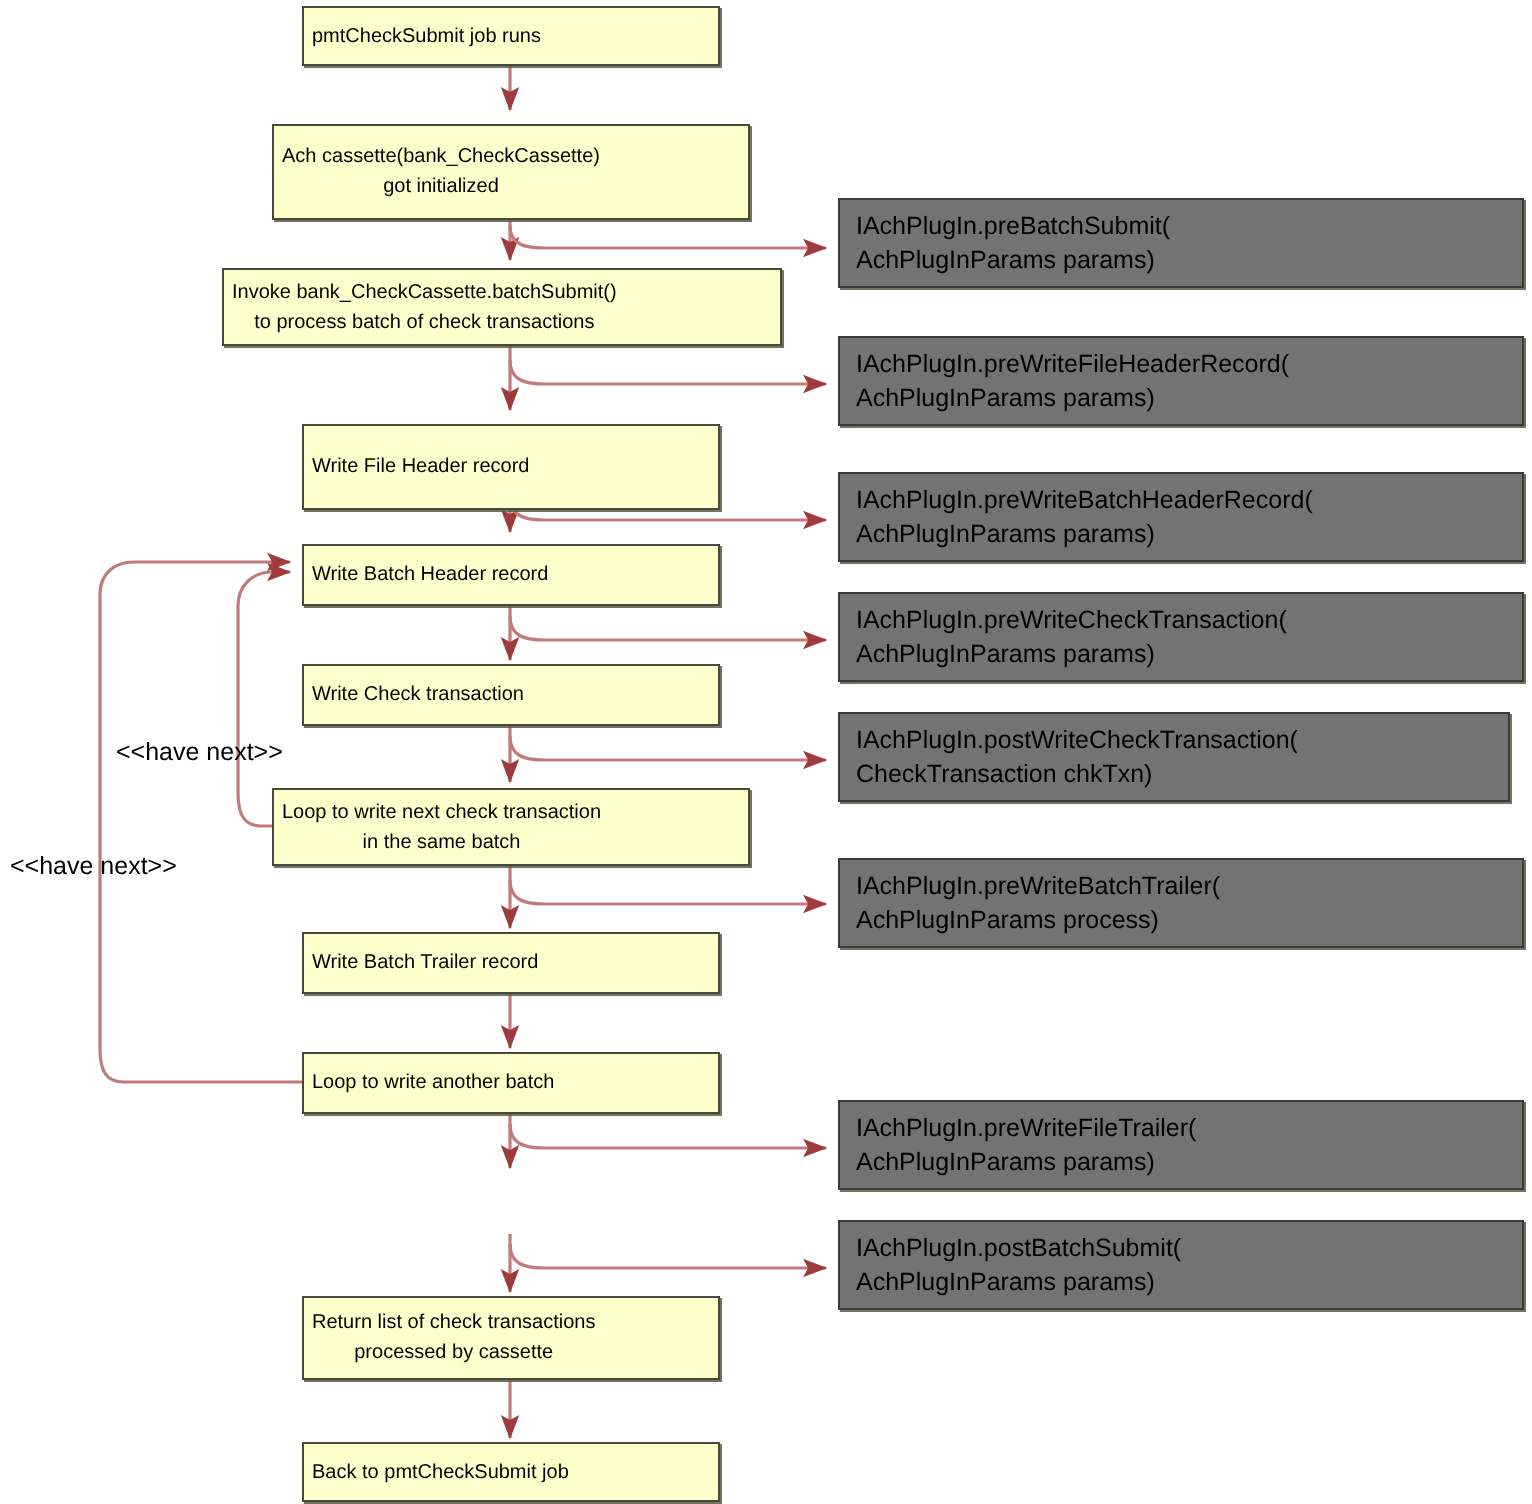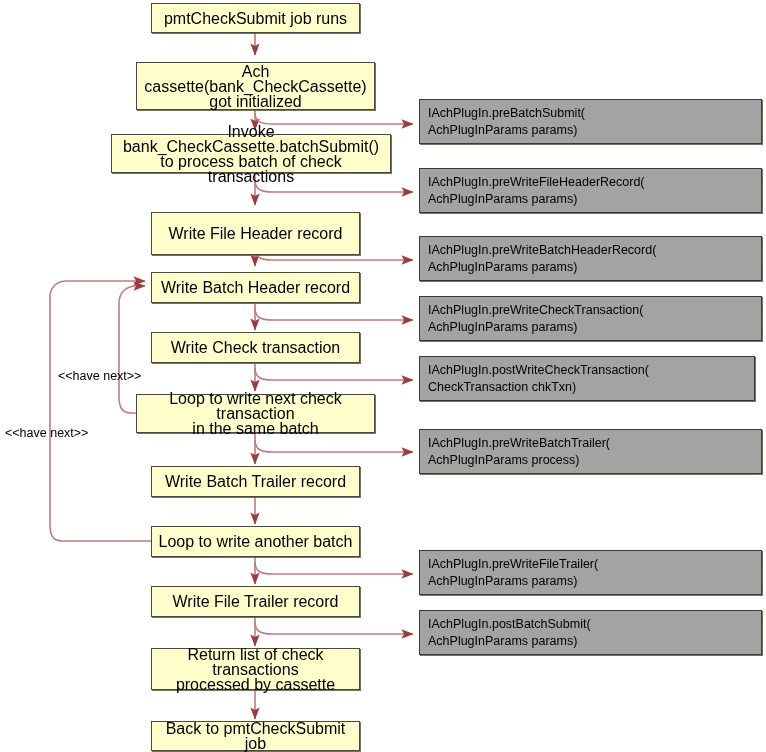--- a/index.html
+++ b/index.html
@@ -24,35 +24,34 @@
     width: 766px;
     height: 752px;
     pointer-events: none;
   }
   .node {
     position: absolute;
     box-sizing: border-box;
     border: 1px solid #555544;
     display: flex;
     align-items: center;
-    justify-content: center;
     text-align: center;
-    font-size: 16px;
+    font-size: 10px;
     line-height: 15px;
     color: #000000;
     box-shadow: 1px 1px 0 0 rgba(90,90,70,0.85);
     white-space: pre-line;
     padding: 1px 4px;
   }
   .node.flow {
     background: #ffffcc;
     border-color: #4a4a3a;
   }
   .node.api {
-    background: #a3a3a3;
+    background: #737373;
     border-color: #3a3a3a;
     font-size: 12.5px;
     line-height: 17px;
     text-align: left;
     justify-content: flex-start;
     padding-left: 8px;
   }
   .node.api .api-text {
     display: block;
     white-space: pre-line;
@@ -136,23 +135,20 @@
   </div>
 
   <div class="node flow" style="left:151px; top:466px; width:209px; height:31px;">
     <span>Write Batch Trailer record</span>
   </div>
 
   <div class="node flow" style="left:151px; top:526px; width:209px; height:31px;">
     <span>Loop to write another batch</span>
   </div>
 
-  <div class="node flow" style="left:151px; top:586px; width:209px; height:31px;">
-    <span>Write File Trailer record</span>
-  </div>
 
   <div class="node flow" style="left:151px; top:648px; width:209px; height:42px;">
     <span>Return list of check transactions
 processed by cassette</span>
   </div>
 
   <div class="node flow" style="left:151px; top:721px; width:209px; height:30px;">
     <span>Back to pmtCheckSubmit job</span>
   </div>
 

